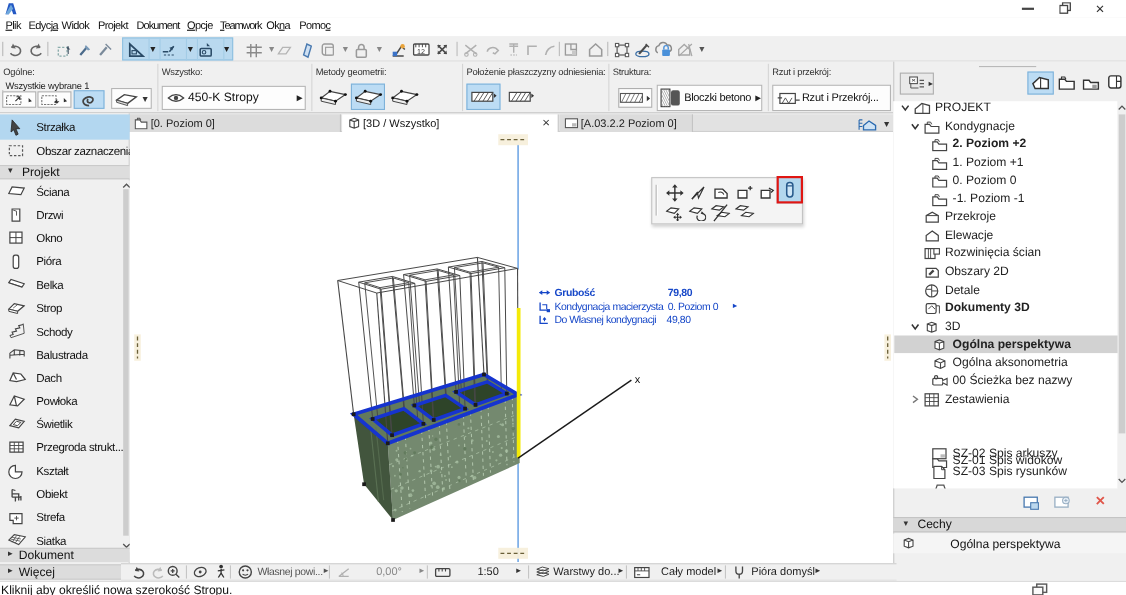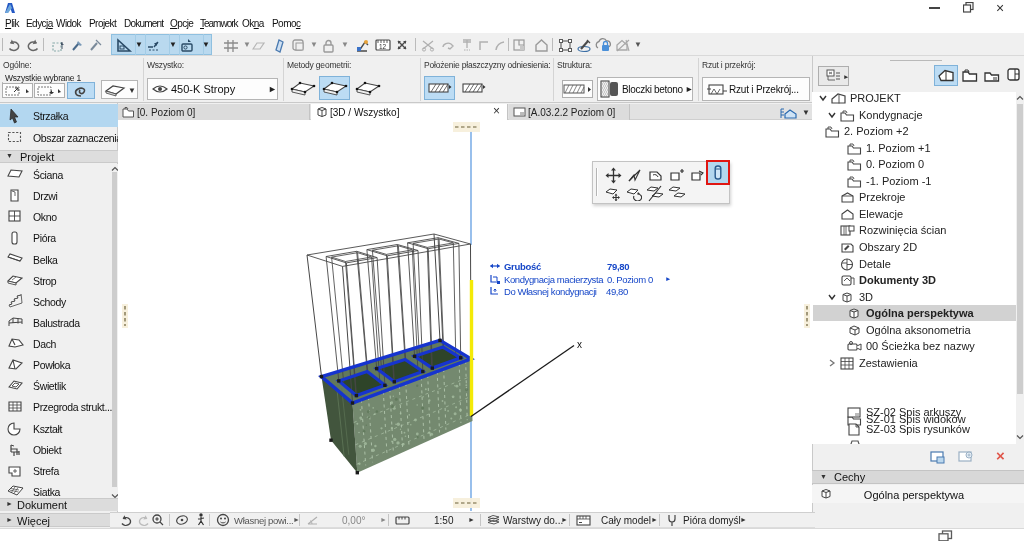--- a/index.html
+++ b/index.html
@@ -838,21 +838,21 @@
         <path d="M2 3 l3 4 3-4" fill="none" stroke="#333" stroke-width="1.4"></path>
       </svg>
       <span class="ticon">
         <svg width="15" height="13">
           <path d="M1 4 h4 l1.5 2 h7 v6 h-12.5 z" fill="#fff" stroke="#444" stroke-width="1.1"></path>
           <path d="M3 4 v-2 h3 l1 2" fill="none" stroke="#444" stroke-width="0.9"></path>
         </svg>
       </span>
       <span>Kondygnacje</span>
     </div>
-<div class="treerow" style="left:812px;top:123px;font-weight:normal">
+<div class="treerow" style="left:834px;top:123px;font-weight:bold">
       <span style="width:13px;flex:0 0 auto"></span>
       <span class="ticon">
         <svg width="15" height="13">
           <path d="M1 4 h4 l1.5 2 h7 v6 h-12.5 z" fill="#fff" stroke="#444" stroke-width="1.1"></path>
           <path d="M3 4 v-2 h3 l1 2" fill="none" stroke="#444" stroke-width="0.9"></path>
         </svg>
       </span>
       <span>2. Poziom +2</span>
     </div>
 <div class="treerow" style="left:834px;top:140px;font-weight:normal">
@@ -1140,18 +1140,19 @@
 <div class="abs" style="left:651px;top:516px;font-size:7px;color:#333">►</div>
 <div class="abs" style="left:659px;top:514px;width:1px;height:12px;background:#c5c5c5"></div>
 <div class="abs" style="left:666px;top:513px">
       <svg width="12" height="14">
         <path d="M3 2 v4 a3 3 0 0 0 6 0 v-4 M6 9 v4" fill="none" stroke="#444" stroke-width="1.2"></path>
       </svg>
     </div>
 <div class="abs" style="left:683px;top:515px;font-size:10px;color:#222">Pióra domyśl</div>
 <div class="abs" style="left:740px;top:516px;font-size:7px;color:#333">►</div>
 <div class="abs" style="left:0;top:528px;width:1024px;height:13px;background:#ffffff;border-top:1px solid #d9d9d9"></div>
+<div class="abs" style="left:1px;top:530.5px;font-size:11px;color:#111">Kliknij aby określić nowa szerokość Stropu.</div>
 <div class="abs" style="left:938px;top:530px">
       <svg width="16" height="11">
         <rect x="4.5" y="1" width="9" height="7.5" fill="#fbfbfb" stroke="#5a5a5a" stroke-width="1.3"></rect>
         <rect x="1" y="3.8" width="9" height="7" fill="#fbfbfb" stroke="#5a5a5a" stroke-width="1.3"></rect>
       </svg>
     </div>
 </div>
 </body></html>

